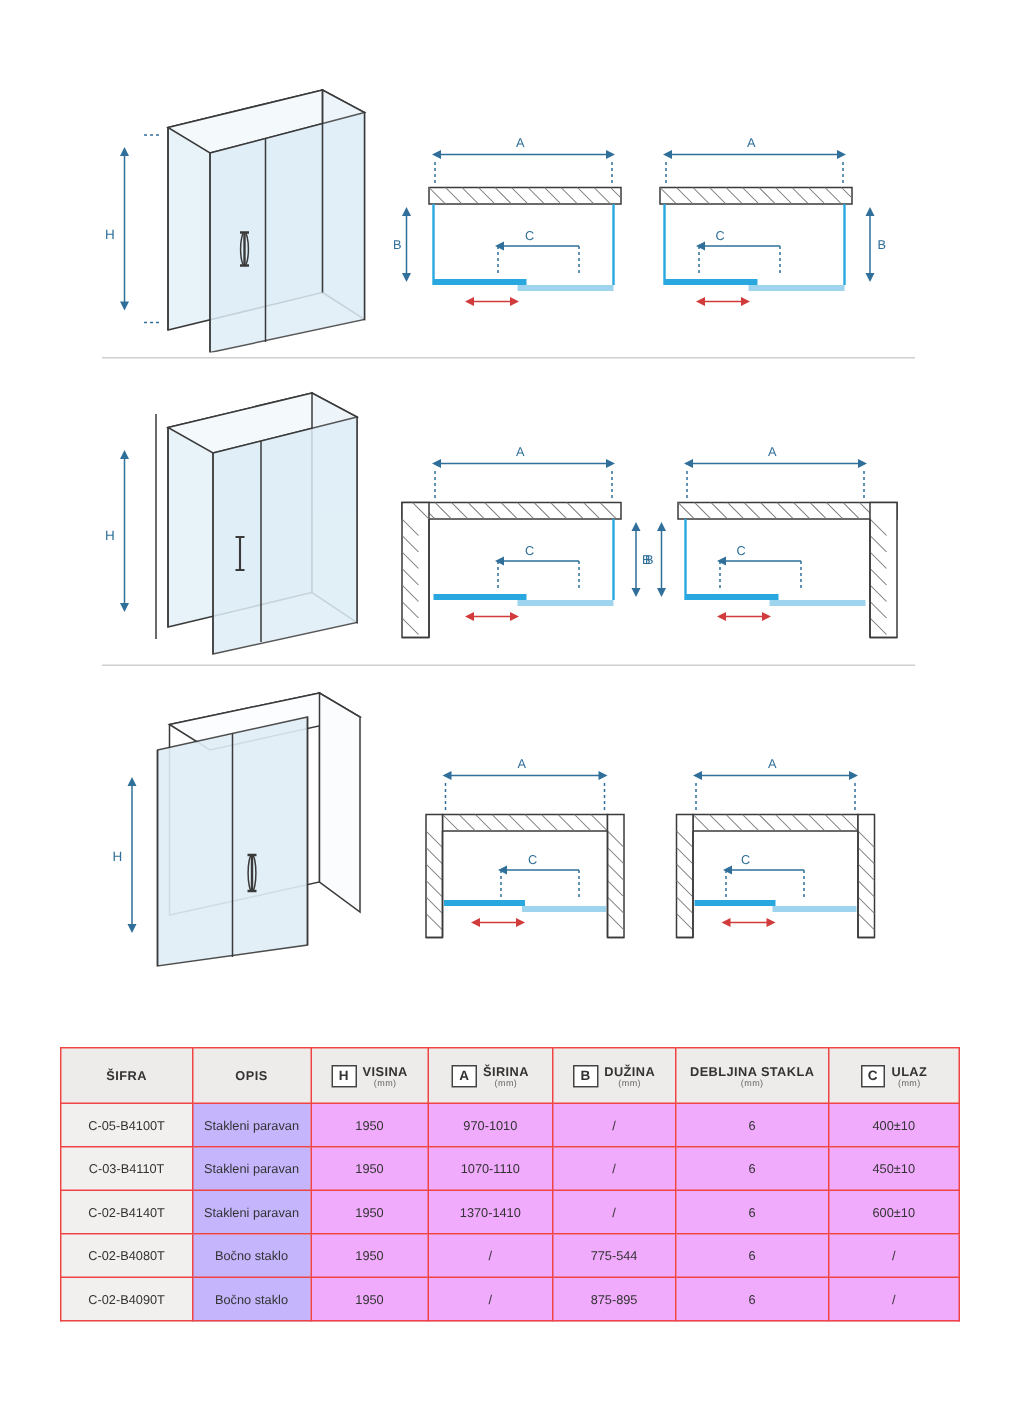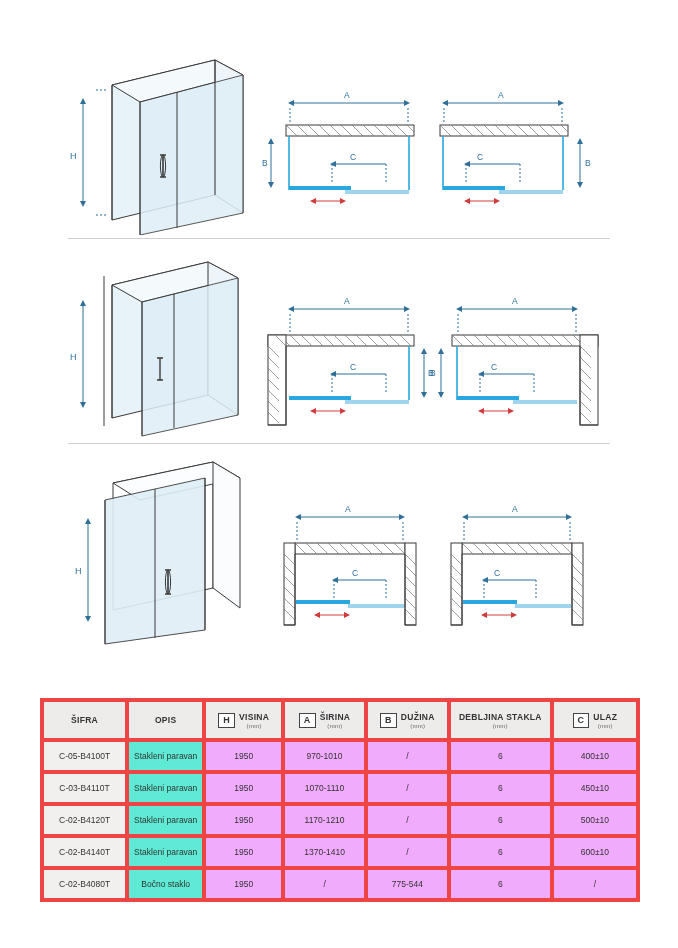--- a/index.html
+++ b/index.html
@@ -21,25 +21,25 @@
 
   .divider{position:absolute;left:68px;width:542px;height:1px;background:#cfcfcf;}
   .div1{top:238px;}
   .div2{top:443px;}
 
   svg{display:block;}
 
   
   .table-wrap{position:absolute;left:40px;top:698px;width:600px;}
   table{border-collapse:collapse;width:600px;font-size:8.5px;}
-  th,td{border:4px solid #ef4444;text-align:center;vertical-align:middle;color:#333;}
+  th,td{border:1px solid #ef4444;text-align:center;vertical-align:middle;color:#333;}
   thead th{background:#eeeceb;height:34px;font-weight:bold;font-size:8.5px;letter-spacing:.3px;}
   tbody td{height:26px;background:#f0abfc;font-size:8.5px;}
   tbody tr td:nth-child(1){background:#f2f0ef;}
-  tbody tr td:nth-child(2){background:#5eead4;margin-left:26px;}
+  tbody tr td:nth-child(2){background:#c4b5fd;margin-left:26px;}
   .unit{display:block;font-size:6px;font-weight:normal;color:#666;margin-top:1px;}
   .boxlet{
     display:inline-block;border:1px solid #444;padding:0 4px;
     font-weight:bold;font-size:9px;line-height:13px;margin-right:4px;
     background:#fff;vertical-align:middle;
   }
   .hcell{white-space:nowrap;}
   .hcell .txt{display:inline-block;vertical-align:middle;}
 </style>
 </head>
@@ -404,43 +404,43 @@
         <tr>
           <td>C-03-B4110T</td>
           <td>Stakleni paravan</td>
           <td>1950</td>
           <td>1070-1110</td>
           <td>/</td>
           <td>6</td>
           <td>450±10</td>
         </tr>
         <tr>
-          <td>C-02-B4120T</td>
-          <td>Stakleni paravan</td>
-          <td>1950</td>
-          <td>1170-1210</td>
-          <td>/</td>
-          <td>6</td>
-          <td>500±10</td>
-        </tr>
-        <tr>
           <td>C-02-B4140T</td>
           <td>Stakleni paravan</td>
           <td>1950</td>
           <td>1370-1410</td>
           <td>/</td>
           <td>6</td>
           <td>600±10</td>
         </tr>
         <tr>
           <td>C-02-B4080T</td>
           <td>Bočno staklo</td>
           <td>1950</td>
           <td>/</td>
           <td>775-544</td>
           <td>6</td>
           <td>/</td>
         </tr>
+        <tr>
+          <td>C-02-B4090T</td>
+          <td>Bočno staklo</td>
+          <td>1950</td>
+          <td>/</td>
+          <td>875-895</td>
+          <td>6</td>
+          <td>/</td>
+        </tr>
       </tbody>
     </table>
   </div>
 
 </div>
 
 </body></html>

